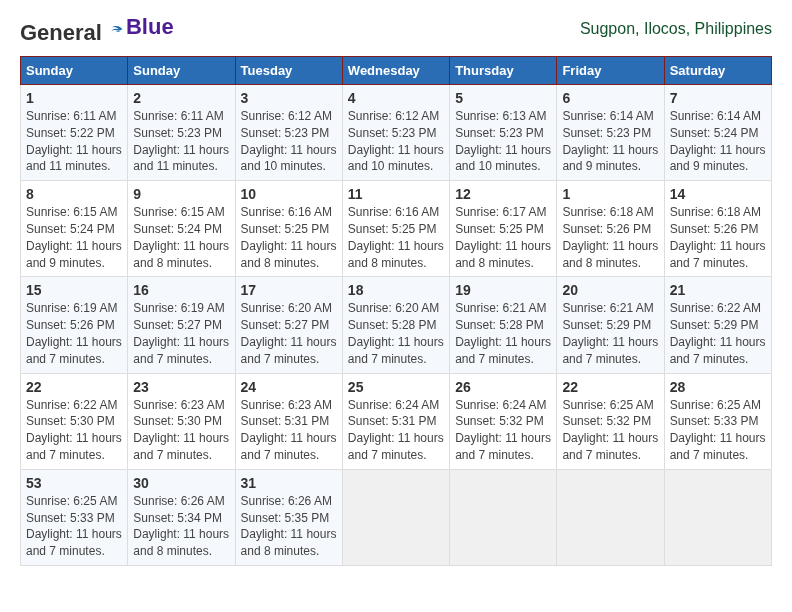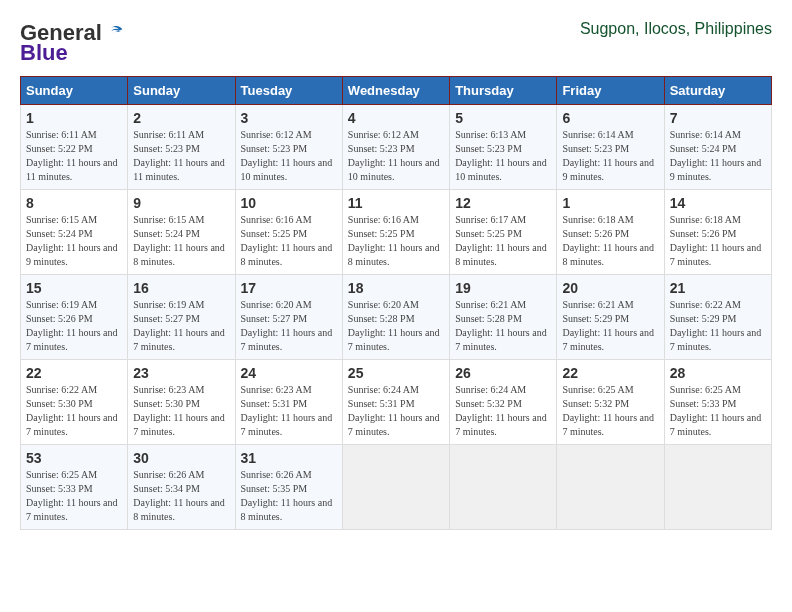--- a/index.html
+++ b/index.html
@@ -11,21 +11,21 @@
       padding: 20px;
     }
     .header {
       display: flex;
       justify-content: space-between;
       align-items: flex-start;
       margin-bottom: 10px;
     }
     .logo {
       display: flex;
-      flex-direction: column;
+      flex-direction: row;
       align-items: flex-start;
     }
     .logo-text {
       font-size: 22px;
       font-weight: bold;
       color: #333;
       display: flex;
       align-items: center;
     }
     .logo-icon {
@@ -74,23 +74,22 @@
     }
     .day-number {
       font-size: 14px;
       font-weight: bold;
       color: #333;
       display: block;
       margin-bottom: 2px;
     }
     .day-detail {
       color: #444;
-      font-size: 10px;
+      font-size: 12px;
       line-height: 1.4;
-      font-family: Liberation Serif, serif;
     }
     .empty-cell {
       background-color: #f0f0f0 !important;
     }
   </style>
 </head>
 <body>
 
 <div class="header">
   <div class="logo">

